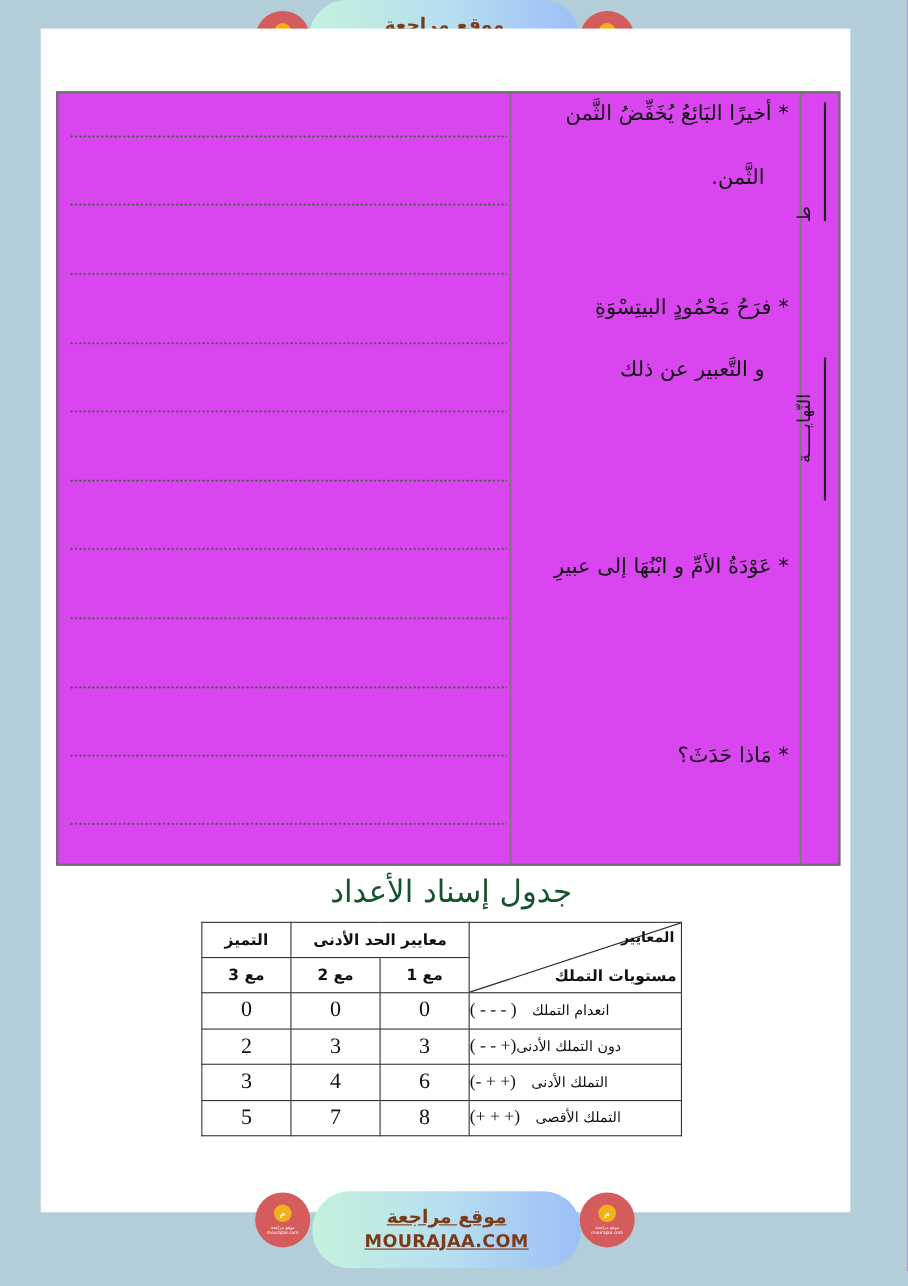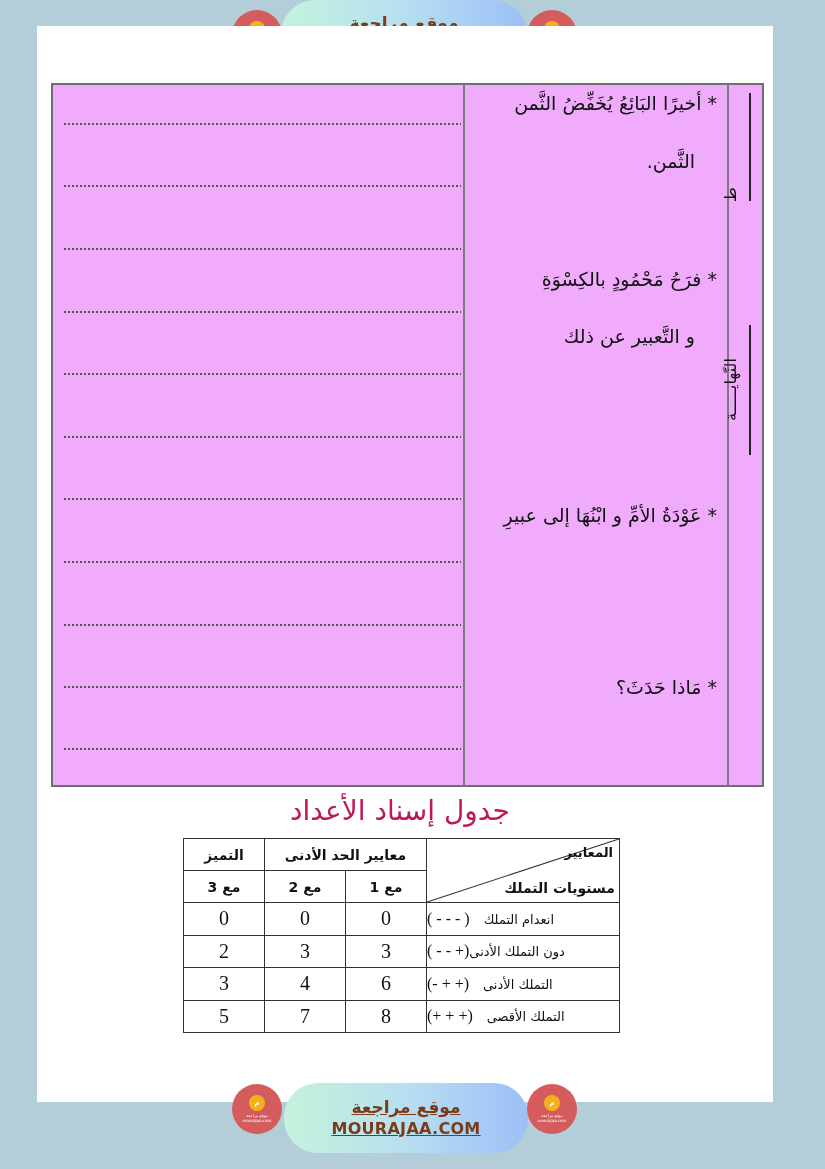--- a/index.html
+++ b/index.html
@@ -37,21 +37,21 @@
   .logo.right { left: 527px; }
   .logo .badge {
     width: 16px; height: 16px; border-radius: 50%; background: #f2b11b;
     display: flex; align-items: center; justify-content: center; font-size: 7px; color: #fff; font-weight: bold;
   }
   .logo .tiny { font-size: 4px; color: #fff; line-height: 5px; margin-top: 2px; text-align: center; }
 
   
   .main-box {
     position: absolute; left: 51px; top: 83px; width: 713px; height: 704px;
-    border: 2px solid #6e6e6e; background: #f0abfc;
+    border: 2px solid #6e6e6e; background: #d946ef;
   }
   .col-answer { position: absolute; left: 0; top: 0; width: 412px; height: 100%; border-right: 2px solid #7a7a7a; }
   .col-text { position: absolute; left: 414px; top: 0; width: 262px; height: 100%; border-right: 2px solid #7a7a7a; }
   .col-label { position: absolute; left: 678px; top: 0; width: 33px; height: 100%; }
   .dotline {
     position: absolute; left: 10px; width: 398px; height: 2px;
     background-image: radial-gradient(circle, #555 0.9px, transparent 1.1px);
     background-size: 4px 2px; background-repeat: repeat-x;
   }
   .stanza {
@@ -61,22 +61,22 @@
   .vbar { position: absolute; width: 2px; background: #222; left: 18px; }
   .vlabel {
     position: absolute; left: -10px; width: 50px; writing-mode: vertical-rl; transform: rotate(180deg);
     font-size: 16px; color: #111; direction: rtl; text-align: center;
   }
   .vlabel.a { top: 90px; height: 40px; }
   .vlabel.b { top: 230px; height: 150px; }
 
   
   .tbl-title {
-    position: absolute; left: 280px; top: 794px; width: 240px; text-align: center;
-    direction: rtl; font-size: 28px; color: #be185d; line-height: 34px;
+    position: absolute; left: 280px; top: 794px; width: 240px; 
+    direction: rtl; font-size: 28px; color: #14532d; line-height: 34px;
   }
   table.grade {
     position: absolute; left: 183px; top: 838px; width: 437px; height: 195px;
     border-collapse: collapse; direction: rtl; font-family: "Liberation Serif", serif; color: #111;
   }
   table.grade td, table.grade th { border: 1.5px solid #333; text-align: center; font-size: 20px; font-weight: normal; }
   table.grade th { font-family: "DejaVu Sans", sans-serif; font-size: 14px; font-weight: bold; height: 32px; }
   table.grade td.crit { font-family: "DejaVu Sans", sans-serif; font-size: 13px; text-align: left; padding-right: 20px; width: 193px; white-space: nowrap; }
   table.grade td.num { width: 81px; }
   .diag-cell { position: relative; width: 193px; padding: 4px; }
@@ -119,21 +119,21 @@
     <div class="dotline" style="top:601px"></div>
     <div class="dotline" style="top:663px"></div>
   </div>
 
   <div class="col-text">
     <div class="stanza" style="top:6px">
       <div>* أخيرًا البَائِعُ يُخَفِّضُ الثَّمن</div>
       <div style="margin-top:34px;margin-right:22px">الثَّمن.</div>
     </div>
     <div class="stanza" style="top:182px">
-      <div>* فرَحُ مَحْمُودٍ بالكِسْوَةِ</div>
+      <div>* فرَحُ مَحْمُودٍ البيتِسْوَةِ</div>
       <div style="margin-top:33px;margin-right:22px">و  التَّعبير عن ذلك</div>
     </div>
     <div class="stanza" style="top:418px">
       <div>* عَوْدَةُ الأمِّ و ابْنُهَا إلى عبيرِ</div>
     </div>
     <div class="stanza" style="top:590px">
       <div>* مَاذا حَدَثَ؟</div>
     </div>
   </div>
 

